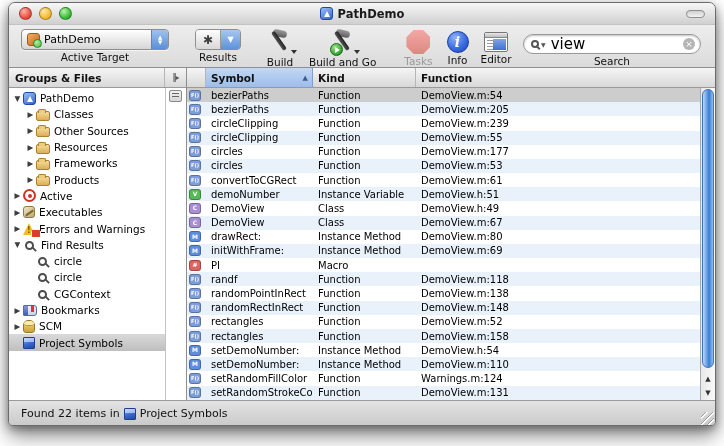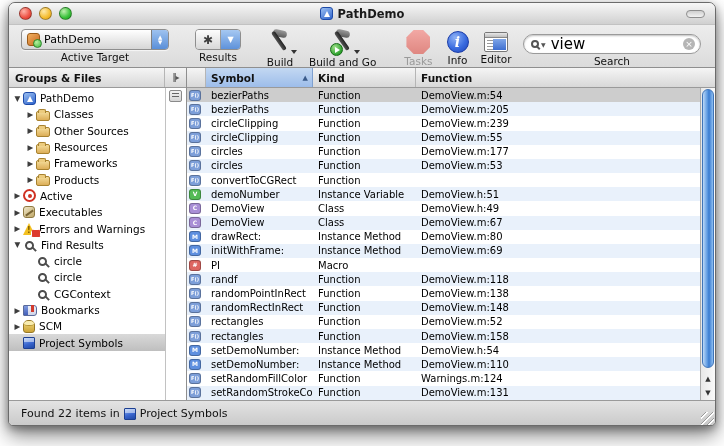--- a/index.html
+++ b/index.html
@@ -427,20 +427,21 @@
               <span class="td symbol">circles</span>
               <span class="td kind">Function</span>
               <span class="td loc">DemoView.m:53</span>
             </div>
             <div class="t-row">
               <span class="td icon-col">
                 <span class="sym" style="background: rgb(125, 159, 217); font-size: 5px;">F()</span>
               </span>
               <span class="td symbol">convertToCGRect</span>
               <span class="td kind">Function</span>
+              <span class="td loc">DemoView.m:61</span>
             </div>
             <div class="t-row alt">
               <span class="td icon-col">
                 <span class="sym" style="background: rgb(84, 187, 85);">V</span>
               </span>
               <span class="td symbol">demoNumber</span>
               <span class="td kind">Instance Variable</span>
               <span class="td loc">DemoView.h:51</span>
             </div>
             <div class="t-row">

